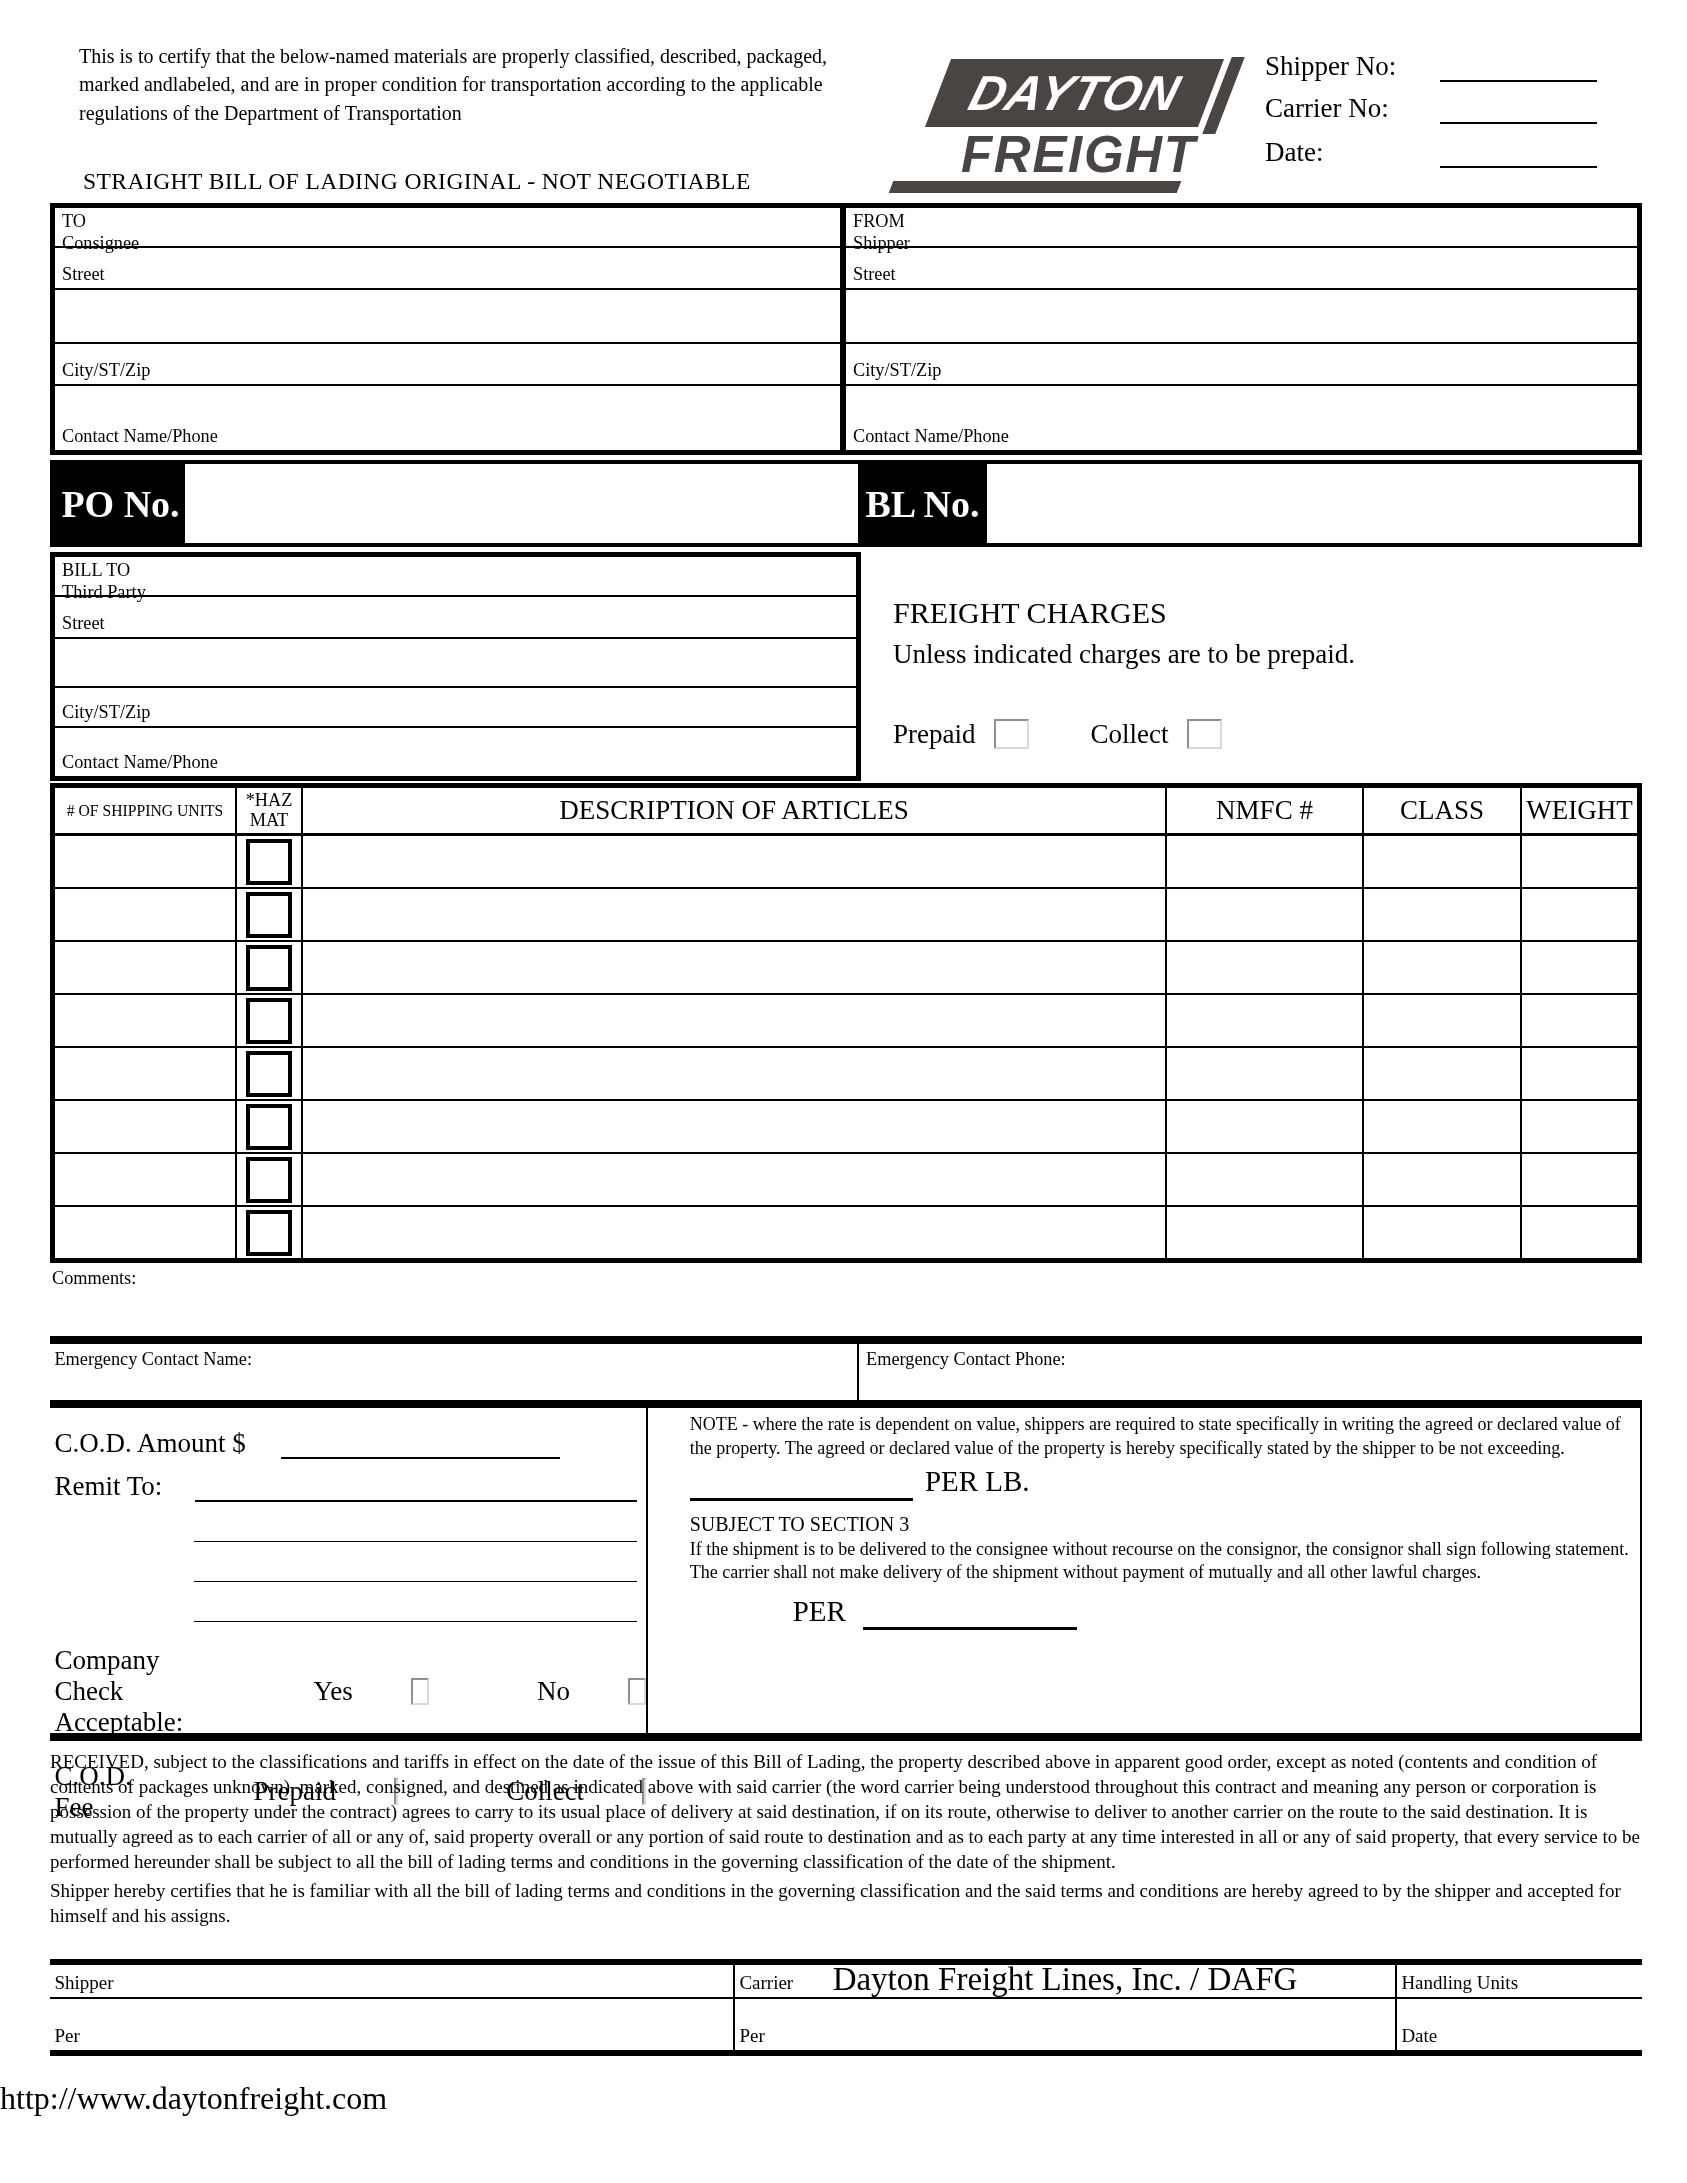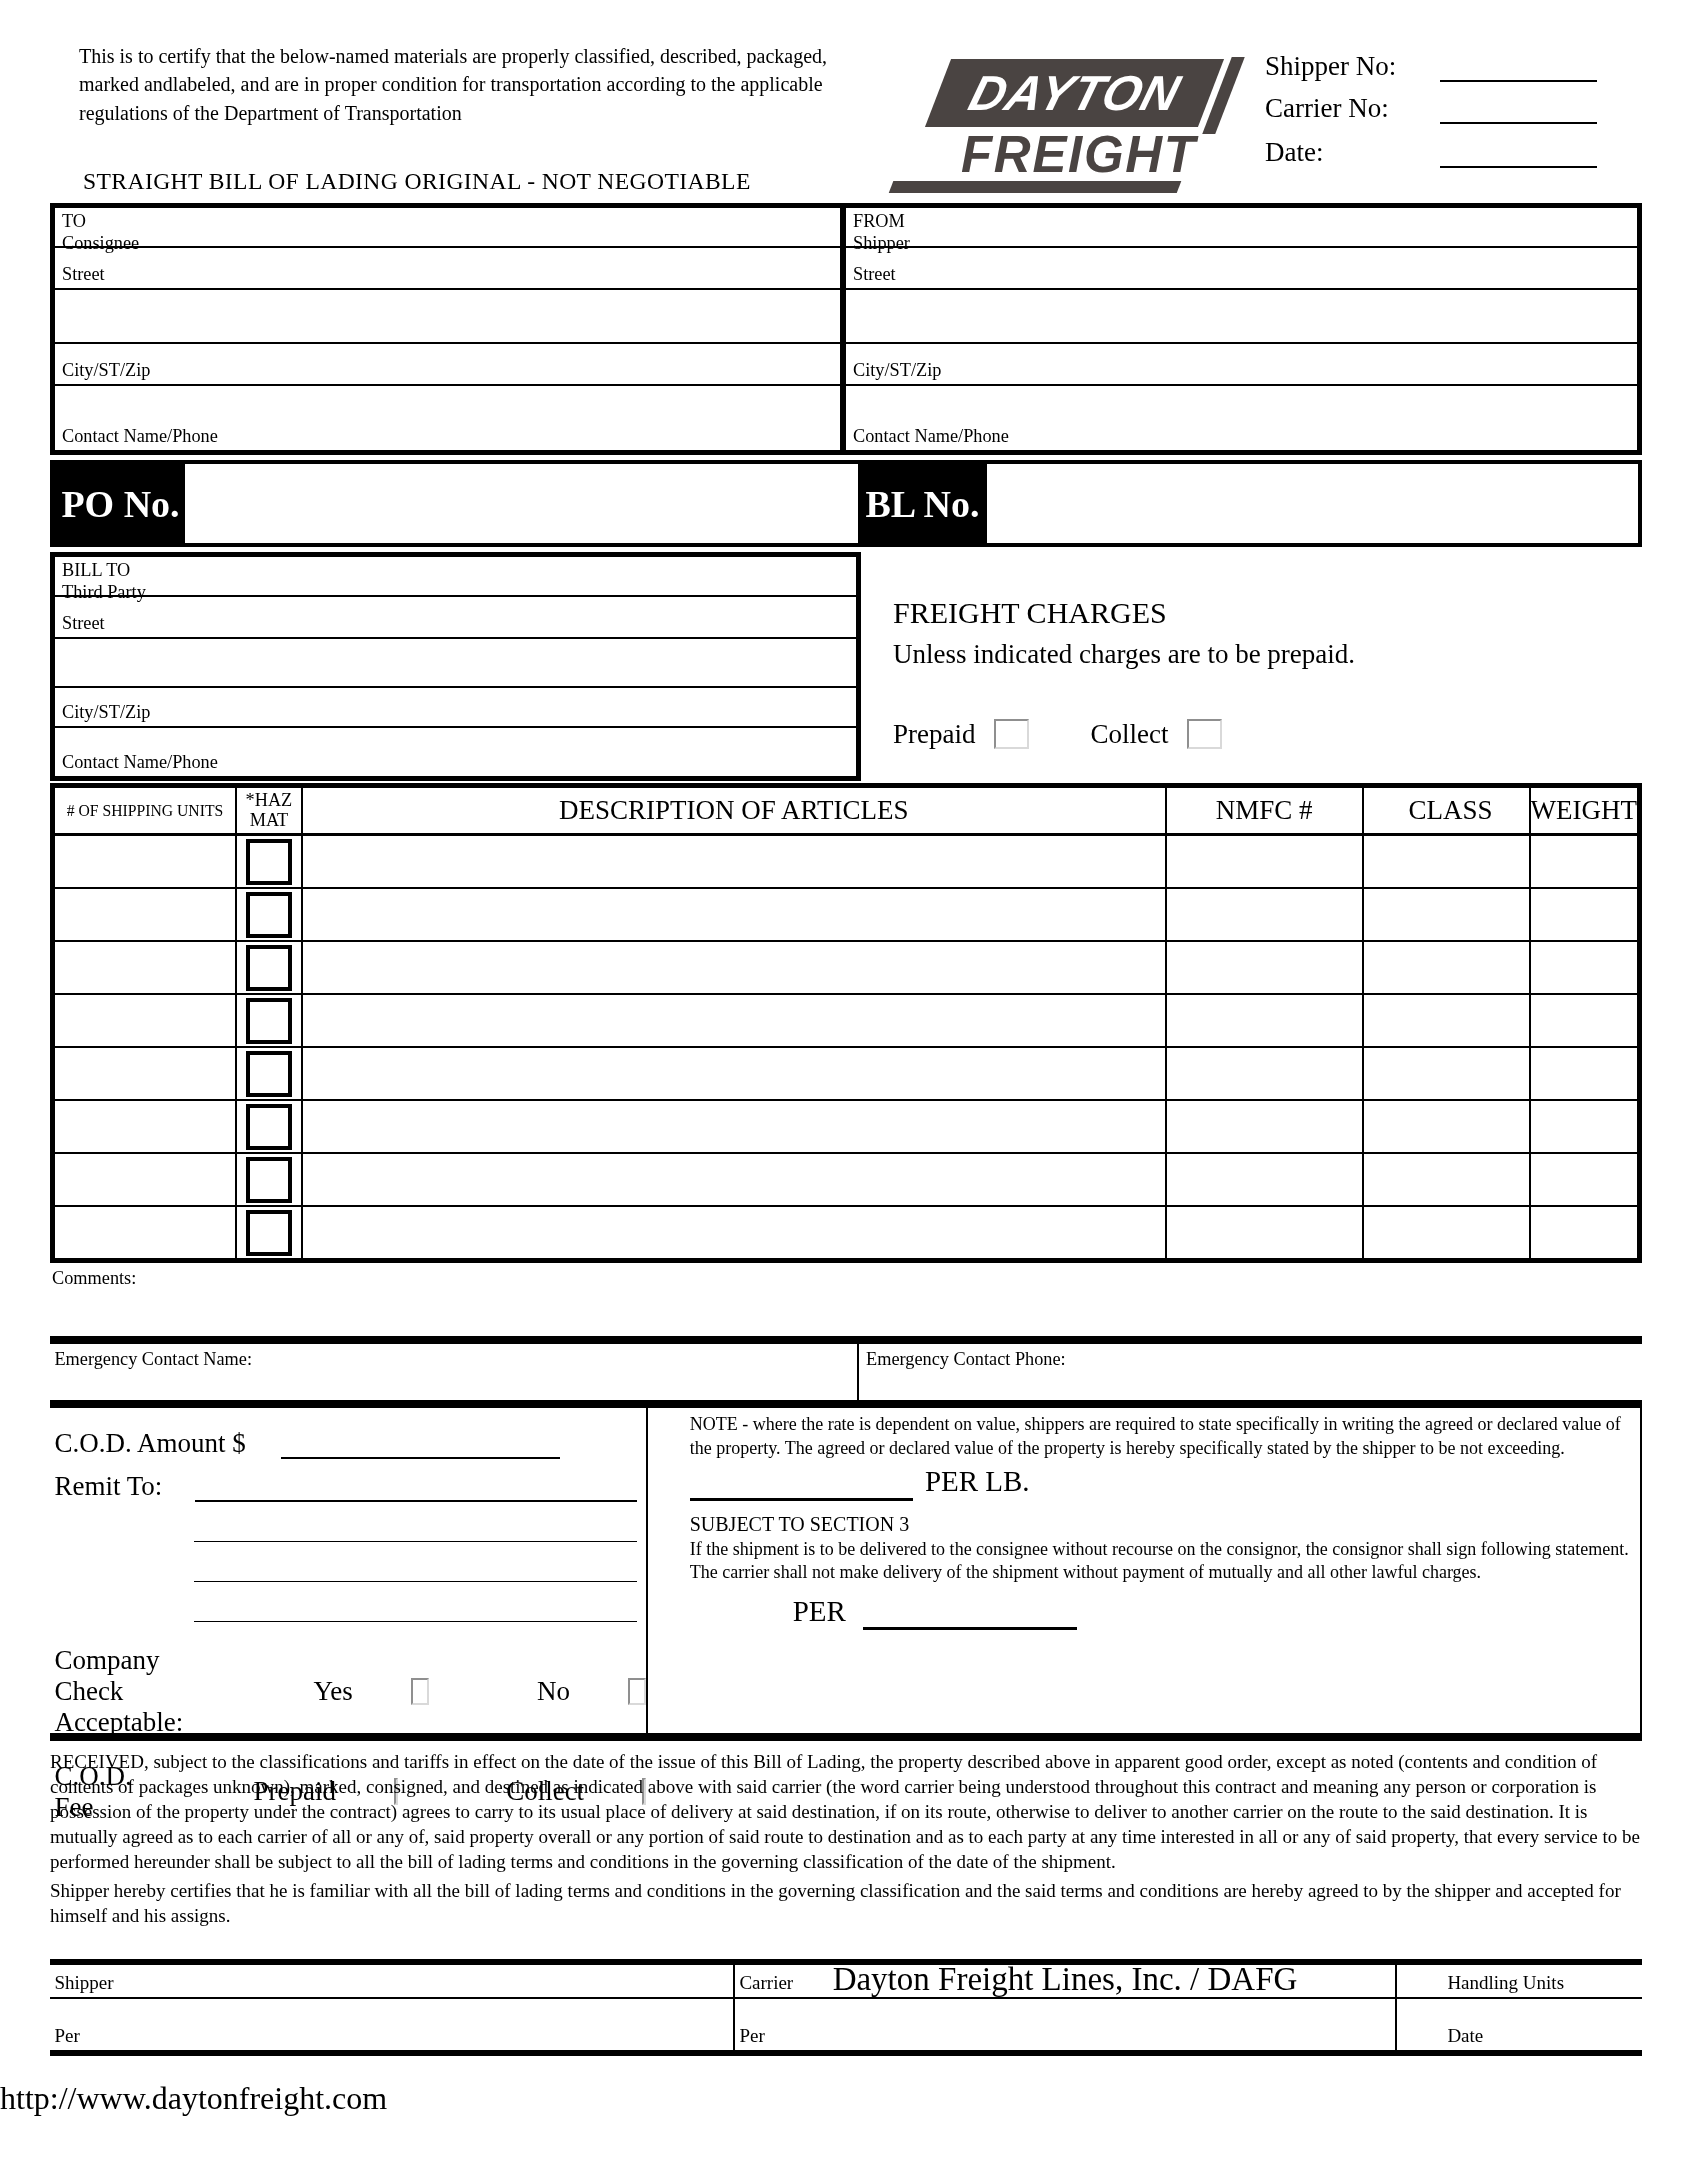--- a/index.html
+++ b/index.html
@@ -59,21 +59,21 @@
   .freight-opts .cb3d{margin-left:19px;margin-right:61px;}
 
   
   .articles{position:absolute;left:50px;top:783px;width:1592px;border:5.2px solid #000;box-sizing:border-box;}
   .a-header{display:flex;height:45px;border-bottom:3.5px solid #000;}
   .a-row{display:flex;height:51px;border-bottom:2.6px solid #000;}
   .a-row:last-child{border-bottom:none;}
   .a-cell{border-right:2.6px solid #000;box-sizing:border-box;display:flex;align-items:center;justify-content:center;}
   .a-cell:last-child{border-right:none;}
   .col-units{width:182px;} .col-hazmat{width:66px;} .col-description{width:864px;}
-  .col-nmfc{width:197px;} .col-class{width:158px;margin-left:9px;} .col-weight{flex:1;}
+  .col-nmfc{width:197px;} .col-class{width:158px;} .col-weight{flex:1;}
   .h-units{font-size:15.7px;} .h-hazmat{font-size:18.3px;line-height:1.05;flex-direction:column;}
   .h-big{font-size:27px;}
   .hazmat-checkbox{width:38px;height:38px;border:4.4px solid #000;background:#fff;}
 
   
   .comments{position:absolute;left:52px;top:1268px;font-size:18.3px;}
   .emergency{position:absolute;left:50px;top:1336px;width:1592px;height:64px;border-top:8.7px solid #000;
              display:flex;box-sizing:border-box;}
   .em-cell{padding:5.2px 0 0 4.4px;font-size:18.3px;box-sizing:border-box;}
   .em-left{width:809px;border-right:2.6px solid #000;}
@@ -109,21 +109,21 @@
   .certify{position:absolute;left:50px;top:1878px;width:1592px;font-size:19px;line-height:1.32;}
 
   
   .sig{position:absolute;left:50px;top:1959px;width:1592px;border-top:6.1px solid #000;box-sizing:border-box;}
   .sig-row{display:flex;}
   .sig-row1{height:32px;border-bottom:2.6px solid #000;}
   .sig-row2{height:51px;border-bottom:6.1px solid #000;}
   .sig-cell{box-sizing:border-box;display:flex;align-items:flex-end;padding:0 0 2.6px 4.4px;font-size:19px;}
   .sig-c1{width:685px;border-right:2.6px solid #000;}
   .sig-c2{width:662px;border-right:2.6px solid #000;position:relative;}
-  .sig-c3{flex:1;margin-left:46px;}
+  .sig-c3{flex:1;}
   .carrier-name{position:absolute;left:0;right:0;bottom:0;text-align:center;font-size:33px;line-height:35px;}
 
   .footer-url{position:absolute;left:0;top:2080px;width:100%;text-align:left;font-size:32px;}
 </style>
 </head>
 <body>
 
 <div class="page">
 
   <div class="cert">This is to certify that the below-named materials are properly classified, described, packaged, marked andlabeled, and are in proper condition for transportation according to the applicable regulations of the Department of Transportation</div>

